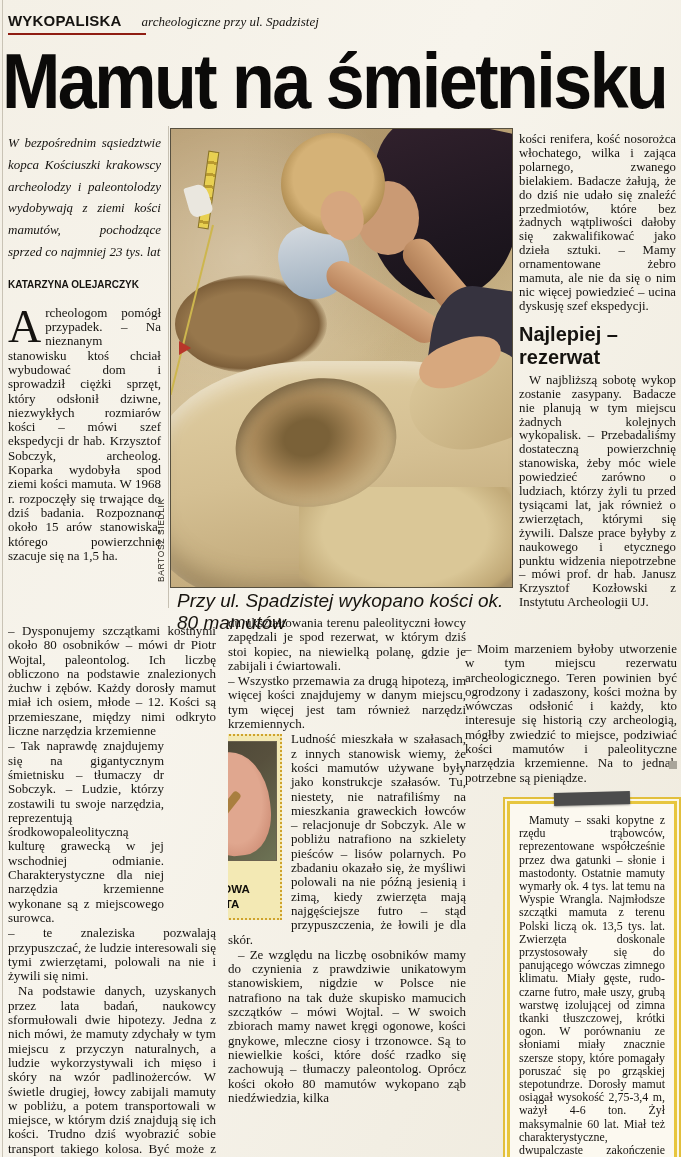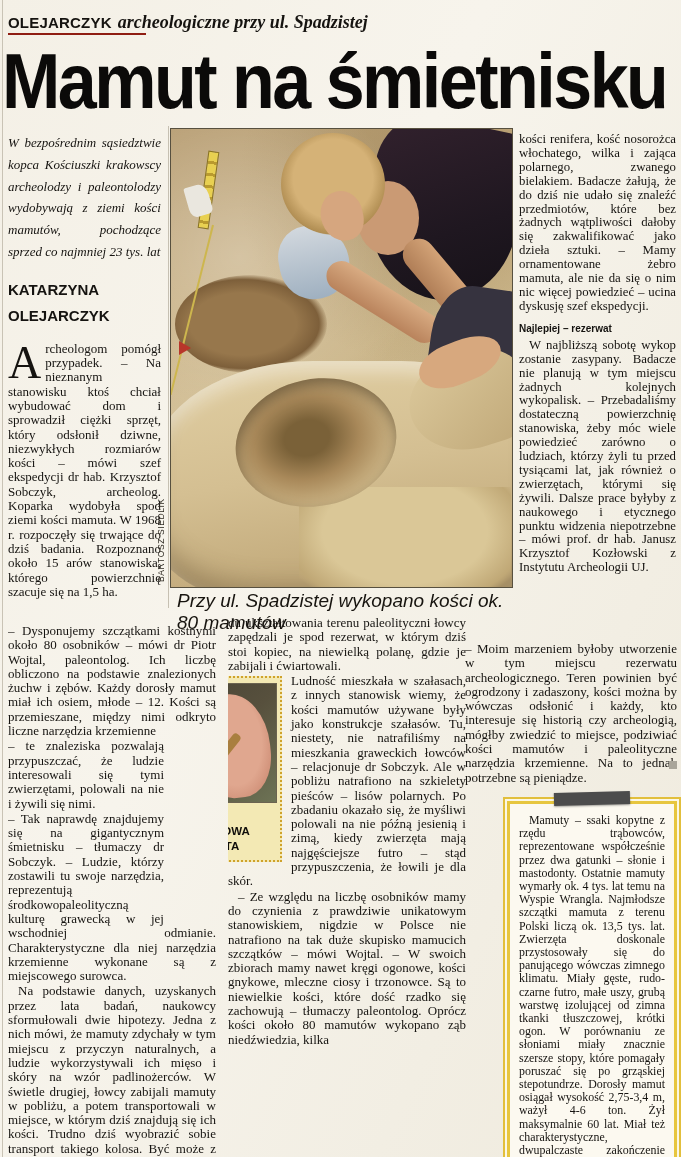--- a/index.html
+++ b/index.html
@@ -8,39 +8,39 @@
     background:linear-gradient(115deg,#f4f0e6 0%,#f7f4ec 40%,#f2eee3 75%,#efeadd 100%);
     overflow:hidden;color:#151310;
     font-family:"Liberation Serif", serif;
   }
   .scan-rule{position:absolute;left:2px;top:0;width:1px;height:1157px;background:#c9c3b5;}
   .gutter-rule{position:absolute;left:168px;top:126px;width:1px;height:482px;background:#c6c0b2;}
 
   
   .kicker{position:absolute;left:8px;top:12px;white-space:nowrap;}
   .kicker-section{font-family:"Liberation Sans",sans-serif;font-weight:bold;font-size:15px;letter-spacing:.2px;}
-  .kicker-sub{font-style:italic;font-size:18px;margin-left:6px;font-weight:bold;}
+  .kicker-sub{font-style:italic;font-size:13px;margin-left:20px;}
   .kicker-underline{position:absolute;left:8px;top:33px;width:138px;height:2px;background:#8f1d12;}
   .headline{
     position:absolute;left:2px;top:42px;margin:0;width:679px;
     font-family:"Liberation Sans",sans-serif;font-weight:bold;
     font-size:70px;letter-spacing:-2.5px;line-height:1;color:#0b0a09;
     transform:scaleY(1.12);transform-origin:left top;white-space:nowrap;
   }
 
   
   .col{position:absolute;text-align:justify;}
   .para{margin:0 0 1px 0;font-size:13px;line-height:14.3px;text-indent:10px;}
   .para.noindent{text-indent:0;}
-  .xhead{font-family:"Liberation Sans",sans-serif;font-weight:bold;font-size:10px;
+  .xhead{font-family:"Liberation Sans",sans-serif;font-weight:bold;font-size:20px;
     margin:9px 0 5px 0;text-align:left;text-indent:0;}
   .colA1{left:8px;top:132px;width:153px;}
   .lead{margin:0;font-style:italic;font-size:13px;line-height:21.8px;text-indent:0;}
   .byline{margin-top:14px;font-family:"Liberation Sans",sans-serif;font-weight:bold;
-    font-size:15px;line-height:26px;text-align:left;}
+    font-size:10px;line-height:16px;text-align:left;}
   .dropcap-para{margin-top:13px;font-size:13px;line-height:14.3px;}
   .dropcap{float:left;font-size:46px;line-height:37px;padding:2px 4px 0 0;font-weight:normal;}
   .colA3{left:519px;top:133px;width:157px;}
   .colA3 .para{font-size:12.8px;line-height:13.9px;}
   .colB1{left:8px;top:624px;width:208px;height:533px;overflow:hidden;}
   .colB2{left:228px;top:616px;width:238px;height:541px;overflow:hidden;}
   .colB3{left:465px;top:642px;width:212px;}
   .squeeze{float:right;width:52px;height:182px;}
 
   
@@ -137,21 +137,21 @@
     transform:translateX(-50%) rotate(-1.5deg);box-shadow:0 1px 2px rgba(0,0,0,.35);}
 </style>
 </head>
 <body>
 
 <div class="page">
 
   <div class="scan-rule"></div>
 
   <header class="kicker">
-    <span class="kicker-section">OLEJARCZYK</span><span class="kicker-sub">archeologiczne przy ul. Spadzistej</span>
+    <span class="kicker-section">WYKOPALISKA</span><span class="kicker-sub">archeologiczne przy ul. Spadzistej</span>
   </header>
   <div class="kicker-underline"></div>
 
   <h1 class="headline">Mamut na śmietnisku</h1>
 
   <div class="gutter-rule"></div>
 
   <section class="col colA1">
     <p class="lead">W bezpośrednim sąsiedztwie kopca Kościuszki krakowscy archeolodzy i paleontolodzy wydobywają z ziemi kości mamutów, pochodzące sprzed co najmniej 23 tys. lat</p>
     <div class="byline">KATARZYNA OLEJARCZYK</div>
@@ -188,27 +188,28 @@
 
   <section class="col colA3">
     <p class="para noindent">kości renifera, kość nosorożca włochatego, wilka i zająca polarnego, zwanego bielakiem. Badacze żałują, że do dziś nie udało się znaleźć przedmiotów, które bez żadnych wątpliwości dałoby się zakwalifikować jako dzieła sztuki. – Mamy ornamentowane żebro mamuta, ale nie da się o nim nic więcej powiedzieć – ucina dyskusję szef ekspedycji.</p>
     <h2 class="xhead">Najlepiej – rezerwat</h2>
     <p class="para">W najbliższą sobotę wykop zostanie zasypany. Badacze nie planują w tym miejscu żadnych kolejnych wykopalisk. – Przebadaliśmy dostateczną powierzchnię stanowiska, żeby móc wiele powiedzieć zarówno o ludziach, którzy żyli tu przed tysiącami lat, jak również o zwierzętach, którymi się żywili. Dalsze prace byłyby z naukowego i etycznego punktu widzenia niepotrzebne – mówi prof. dr hab. Janusz Krzysztof Kozłowski z Instytutu Archeologii UJ.</p>
   </section>
 
   <section class="col colB1">
     <p class="para noindent">– Dysponujemy szczątkami kostnymi około 80 osobników – mówi dr Piotr Wojtal, paleontolog. Ich liczbę obliczono na podstawie znalezionych żuchw i zębów. Każdy dorosły mamut miał ich osiem, młode – 12. Kości są przemieszane, między nimi odkryto liczne narzędzia krzemienne</p>
     <div class="squeeze"></div>
+    <p class="para noindent">– Tak naprawdę znajdujemy się na gigantycznym śmietnisku – tłumaczy dr Sobczyk. – Ludzie, którzy zostawili tu swoje narzędzia, reprezentują środkowopaleolityczną kulturę grawecką w jej wschodniej odmianie. Charakterystyczne dla niej narzędzia krzemienne wykonane są z miejscowego surowca.</p>
     <p class="para noindent">– te znaleziska pozwalają przypuszczać, że ludzie interesowali się tymi zwierzętami, polowali na nie i żywili się nimi.</p>
-    <p class="para noindent">– Tak naprawdę znajdujemy się na gigantycznym śmietnisku – tłumaczy dr Sobczyk. – Ludzie, którzy zostawili tu swoje narzędzia, reprezentują środkowopaleolityczną kulturę grawecką w jej wschodniej odmianie. Charakterystyczne dla niej narzędzia krzemienne wykonane są z miejscowego surowca.</p>
     <p class="para">Na podstawie danych, uzyskanych przez lata badań, naukowcy sformułowali dwie hipotezy. Jedna z nich mówi, że mamuty zdychały w tym miejscu z przyczyn naturalnych, a ludzie wykorzystywali ich mięso i skóry na wzór padlinożerców. W świetle drugiej, łowcy zabijali mamuty w pobliżu, a potem transportowali w miejsce, w którym dziś znajdują się ich kości. Trudno dziś wyobrazić sobie transport takiego kolosa. Być może z powo-</p>
   </section>
 
   <section class="col colB2">
     <p class="para noindent">du ukształtowania terenu paleolityczni łowcy zapędzali je spod rezerwat, w którym dziś stoi kopiec, na niewielką polanę, gdzie je zabijali i ćwiartowali.</p>
+    <p class="para noindent">– Wszystko przemawia za drugą hipotezą, im więcej kości znajdujemy w danym miejscu, tym więcej jest tam również narzędzi krzemiennych.</p>
     <aside class="inset">
       <div class="inset-photo">
         <div class="hand"></div>
         <div class="bone"></div>
       </div>
       <div class="inset-caption">KOŚĆ GNYKOWA MAMUTA</div>
     </aside>
     <p class="para noindent">Ludność mieszkała w szałasach, z innych stanowisk wiemy, że kości mamutów używane były jako konstrukcje szałasów. Tu, niestety, nie natrafiliśmy na mieszkania graweckich łowców – relacjonuje dr Sobczyk. Ale w pobliżu natrafiono na szkielety pieśców – lisów polarnych. Po zbadaniu okazało się, że myśliwi polowali na nie późną jesienią i zimą, kiedy zwierzęta mają najgęściejsze futro – stąd przypuszczenia, że łowili je dla skór.</p>
     <p class="para">– Ze względu na liczbę osobników mamy do czynienia z prawdziwie unikatowym stanowiskiem, nigdzie w Polsce nie natrafiono na tak duże skupisko mamucich szczątków – mówi Wojtal. – W swoich zbiorach mamy nawet kręgi ogonowe, kości gnykowe, mleczne ciosy i trzonowce. Są to niewielkie kości, które dość rzadko się zachowują – tłumaczy paleontolog. Oprócz kości około 80 mamutów wykopano ząb niedźwiedzia, kilka</p>
   </section>

